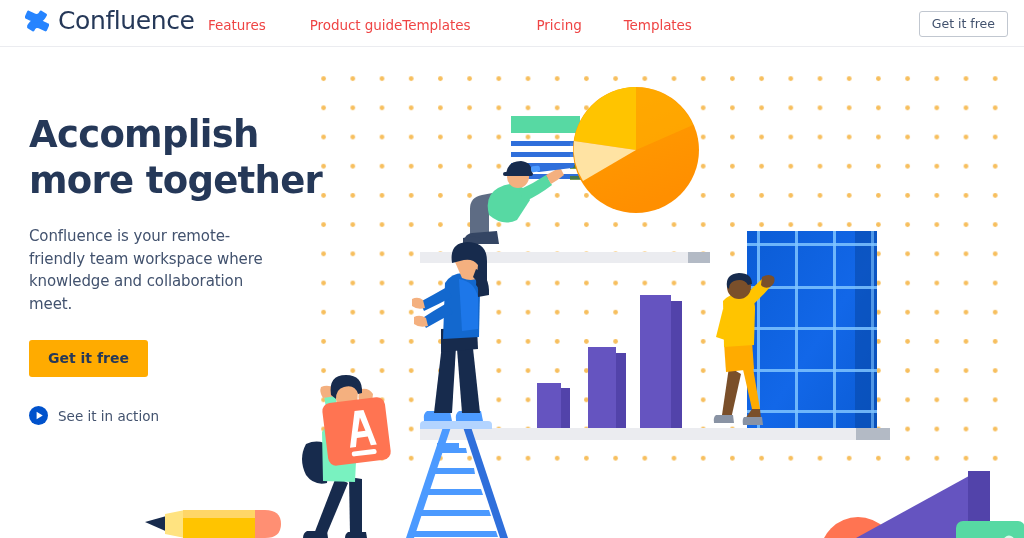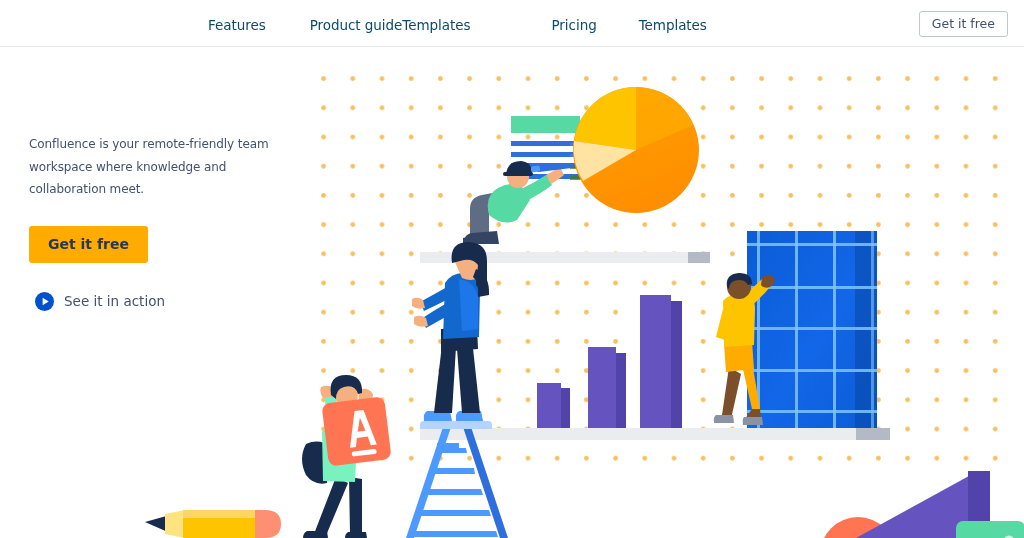--- a/index.html
+++ b/index.html
@@ -25,28 +25,28 @@
     display: flex; align-items: center; gap: 9px;
   }
   #logo-mark { width: 24px; height: 24px; display: block; }
   #logo-text {
     font-size: 25px; color: #253858; letter-spacing: -0.4px;
     font-family: "DejaVu Sans", sans-serif; font-weight: 400;
     line-height: 26px; white-space: nowrap;
   }
   #nav { position: absolute; left: 208px; top: 18px; display: flex; gap: 0; }
   .nav-link {
-    font-size: 13.5px; color: #0c4a6e; text-decoration: none;
+    font-size: 13.5px; color: #ef4444; text-decoration: none;
     white-space: nowrap; letter-spacing: -0.05px; line-height: 15px;
     font-family: "DejaVu Sans", sans-serif;
   }
   #nav .nav-link:nth-child(1) { margin-right: 44px; }
   #nav .nav-link:nth-child(2) { }
   #nav .nav-link:nth-child(3) { margin-right: 66px; }
-  #nav .nav-link:nth-child(4) { margin-right: 42px; margin-left: 15px; }
+  #nav .nav-link:nth-child(4) { margin-right: 42px; }
 
   #header-cta {
     position: absolute; right: 16px; top: 11px;
     padding: 4px 12px 5px 12px;
     background: #ffffff;
     border: 1px solid #c1c7d0;
     border-radius: 3px;
     color: #42526e; font-size: 12.5px; line-height: 15px;
     font-family: "DejaVu Sans", sans-serif;
     cursor: pointer; white-space: nowrap;
@@ -54,35 +54,35 @@
 
   
   #hero-copy { position: absolute; left: 29px; top: 112px; width: 330px; z-index: 30; }
   #hero-title {
     font-size: 37px; line-height: 46px; color: #253858;
     font-weight: 700; letter-spacing: -0.7px;
     font-family: "DejaVu Sans", sans-serif;
   }
   #hero-sub {
     margin-top: 21px;
-    font-size: 12px; line-height: 22.5px; color: #42526e;
+    font-size: 15px; line-height: 22.5px; color: #42526e;
     width: 256px; letter-spacing: -0.1px;
     font-family: "DejaVu Sans", sans-serif;
   }
   #hero-cta {
     margin-top: 25px;
     display: inline-block;
     background: #ffab00; color: #253858;
     border: none; border-radius: 3px;
     padding: 10px 19px 11px 19px;
     font-size: 14px; line-height: 16px; font-weight: 700;
     font-family: "DejaVu Sans", sans-serif;
     cursor: pointer;
   }
-  #hero-video { margin-top: 29px; display: flex; align-items: center; gap: 10px; cursor: pointer; margin-left: 6px; }
+  #hero-video { margin-top: 29px; display: flex; align-items: center; gap: 10px; cursor: pointer; }
   #play-icon { width: 19px; height: 19px; display: block; flex: 0 0 auto; }
   #hero-video-label {
     font-size: 13.5px; color: #42526e; line-height: 16px;
     font-family: "DejaVu Sans", sans-serif;
   }
 
   
   #illustration {
     position: absolute; left: 0; top: 47px;
     width: 1024px; height: 491px;
@@ -321,33 +321,41 @@
       </g>
       <g>
         <rect x="956" y="474" width="69" height="69" rx="7" fill="#57d9a3"></rect>
         <path d="M972 508 L984 520 L1009 494" stroke="#d6fbe9" stroke-width="11" fill="none" stroke-linecap="round" stroke-linejoin="round"></path>
       </g>
     </svg>
   </div>
 
   <div id="header">
 
+    <div id="logo-group">
+      <svg id="logo-mark" viewBox="0 0 24 24">
+        <path d="M2.2 17.4c-.4.6-.2 1.4.4 1.8l4.9 3c.6.4 1.4.2 1.8-.5.1-.2.3-.5.4-.8 1.4-2.4 2.9-2.1 5.5-.9l4.9 2.3c.7.3 1.5 0 1.8-.7l2.3-5.3c.3-.6 0-1.4-.7-1.7-1-.5-3.1-1.5-4.9-2.4-6.8-3.3-12.5-3.1-16.4 4.2z" fill="#2684ff"></path>
+        <path d="M21.8 6.6c.4-.6.2-1.4-.4-1.8l-4.9-3c-.6-.4-1.4-.2-1.8.5-.1.2-.3.5-.4.8-1.4 2.4-2.9 2.1-5.5.9L3.9 1.7c-.7-.3-1.5 0-1.8.7L-.2 7.7c-.3.6 0 1.4.7 1.7 1 .5 3.1 1.5 4.9 2.4 6.8 3.3 12.5 3.1 16.4-5.2z" fill="#2684ff"></path>
+      </svg>
+      <span id="logo-text">Confluence</span>
+    </div>
 
     <nav id="nav">
       <a class="nav-link" href="#">Features</a>
       <a class="nav-link" href="#">Product guide</a>
       <a class="nav-link" href="#">Templates</a>
       <a class="nav-link" href="#">Pricing</a>
       <a class="nav-link" href="#">Templates</a>
     </nav>
 
     <button id="header-cta">Get it free</button>
   </div>
 
   <div id="hero-copy">
+    <h1 id="hero-title">Accomplish more together</h1>
     <p id="hero-sub">Confluence is your remote-friendly team workspace where knowledge and collaboration meet.</p>
     <button id="hero-cta">Get it free</button>
     <div id="hero-video">
       <svg id="play-icon" viewBox="0 0 20 20">
         <circle cx="10" cy="10" r="10" fill="#0052cc"></circle>
         <path d="M8 6 L14.5 10 L8 14 Z" fill="#ffffff"></path>
       </svg>
       <span id="hero-video-label">See it in action</span>
     </div>
   </div>

